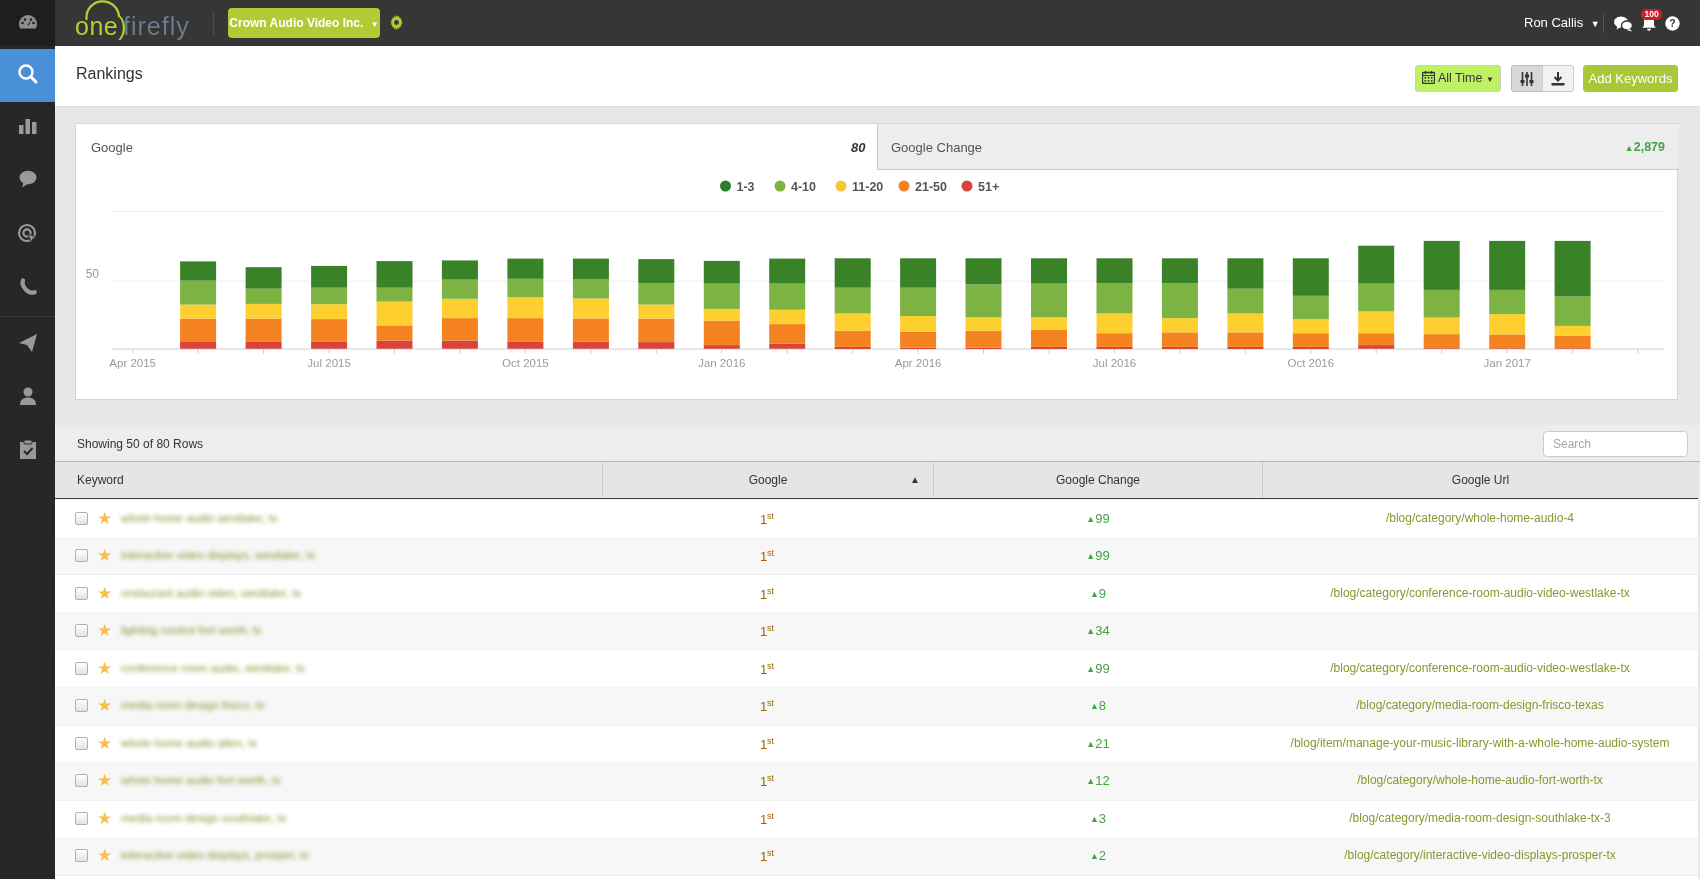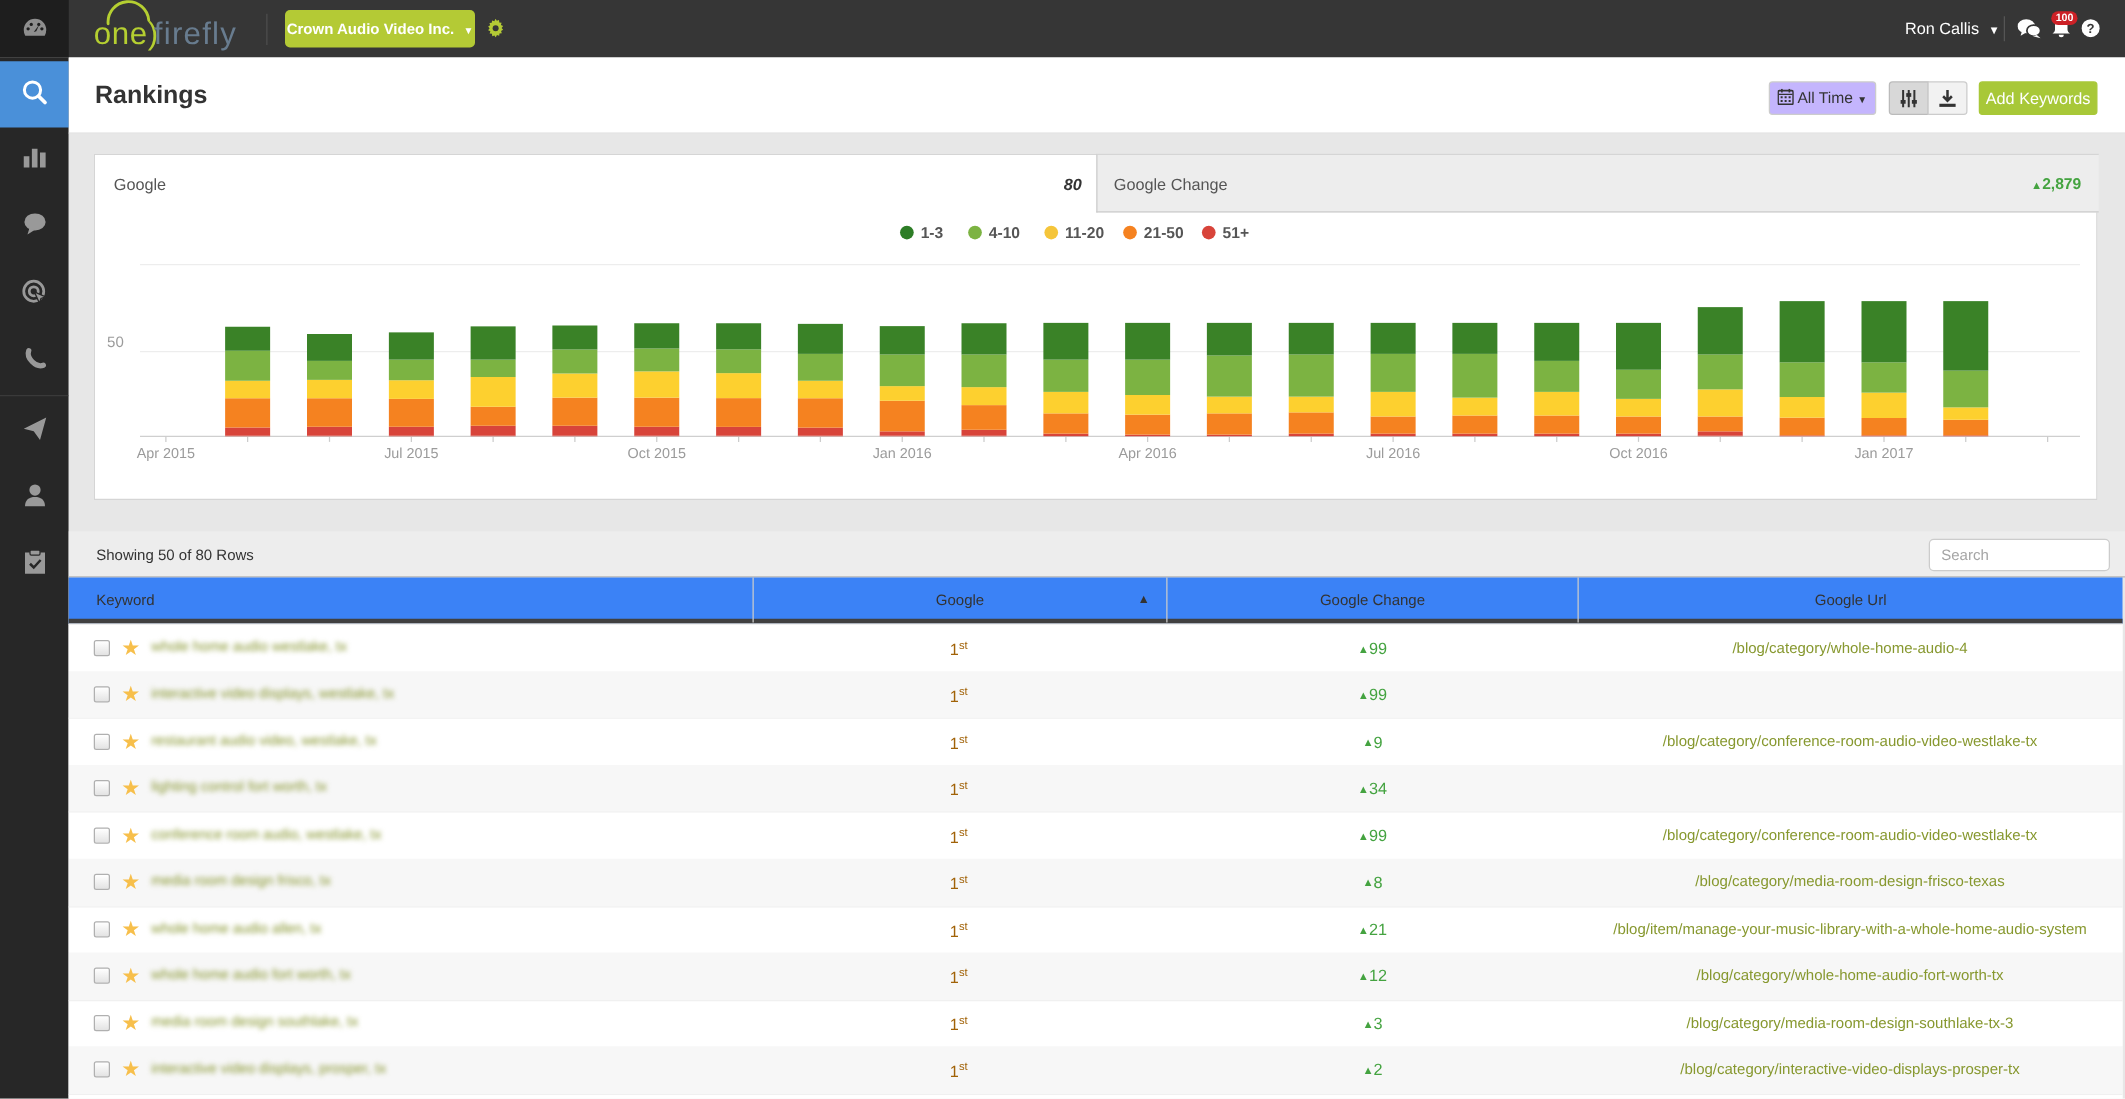--- a/index.html
+++ b/index.html
@@ -24,22 +24,22 @@
 
 
 #side { left:0; top:46px; width:55px; height:833px; background:#272727; }
 .sitem { position:absolute; left:0; width:55px; height:53px; text-align:center; }
 .sitem svg { margin-top:14px; }
 #sactive { position:absolute; left:0; top:3px; width:55px; height:53px; background:#4a90d9; }
 #sdiv { position:absolute; left:0; top:270px; width:55px; height:1px; background:#3a3a3a; }
 
 
 #phead { left:55px; top:46px; width:1645px; height:61px; background:#fff; border-bottom:1px solid #ddd; }
-#phead h1 { position:absolute; left:21px; top:19px; font-size:20px; font-weight:bold; color:#333; }
-.btn { position:absolute; top:19px; height:27px; background:#c4b5fd; border:1px solid #ccc; border-radius:3px;
+#phead h1 { position:absolute; left:21px; top:19px; font-size:16px; font-weight:normal; color:#333; }
+.btn { position:absolute; top:19px; height:27px; background:#bef264; border:1px solid #ccc; border-radius:3px;
   font-size:12.5px; color:#333; line-height:25px; text-align:center; }
 #btn-alltime { left:1360px; width:86px; }
 #btn-sliders { left:1456px; width:32px; background:#d8d8d8; border-color:#bbb; border-radius:3px 0 0 3px; }
 #btn-dl { left:1487px; width:32px; background:#f2f2f2; border-radius:0 3px 3px 0; }
 #btn-add { left:1528px; width:95px; background:#a8c838; border-color:#a8c838; color:#fff; font-size:13px; }
 
 
 #content { left:55px; top:107px; width:1645px; height:772px; background:#e7e7e7; }
 #card { left:75px; top:123px; width:1603px; height:277px; background:#fff; border:1px solid #d5d5d5; }
 #tab2 { position:absolute; left:801px; top:-1px; width:802px; height:47px; background:#ededed;
@@ -47,21 +47,21 @@
 .tabtxt { position:absolute; top:16px; font-size:13px; color:#555; }
 #t1lab { left:15px; } #t1num { font-weight:bold; color:#333; }
 #t2lab { left:13px; } #t2num { right:12px; font-weight:bold; color:#44a340; font-size:12.5px; }
 #t2num .tri { font-size:9px; }
 
 
 #showbar { left:55px; top:425px; width:1645px; height:37px; background:#ededed; border-bottom:1px solid #b5b5b5; }
 #showbar span { position:absolute; left:10px; top:12px; font-size:12px; color:#333;margin-left:12px; }
 #search { position:absolute; left:1488px; top:6px; width:145px; height:26px; border:1px solid #ccc; border-radius:4px;
   background:#fff; font-size:12px; color:#a5a5a5; line-height:24px; padding-left:9px; }
-#thead { left:55px; top:462px; width:1643px; height:37px; background:#3b82f6; border-bottom:4px solid #404040; }
+#thead { left:55px; top:462px; width:1643px; height:37px; background:#e5e5e5; border-bottom:1px solid #404040; }
 #thead .hc { position:absolute; top:0; height:36px; line-height:36px; font-size:12px; color:#333; }
 #thead .b { border-left:1px solid #ccc; }
 #rows { left:55px; top:499px; width:1643px; height:380px; background:#fff; }
 .trow { position:absolute; left:0; width:1643px; }
 .trow.even { background:#f7f7f7; }
 .trow.odd { background:#fff; border-top:1px solid #f0f0f0; }
 .cb { position:absolute; left:20px; top:50%; margin-top:-7px; width:13px; height:13px;
   background:linear-gradient(#fff,#e3e3e3); border:1px solid #b0b0b0; border-radius:2px; }
 .star { position:absolute; left:42px; top:50%; margin-top:-11px; color:#f7bf4b; font-size:17px; }
 .kw { position:absolute; left:66px; top:50%; margin-top:-7px; color:#85942c; font-size:11.5px; filter:blur(2.2px); }

